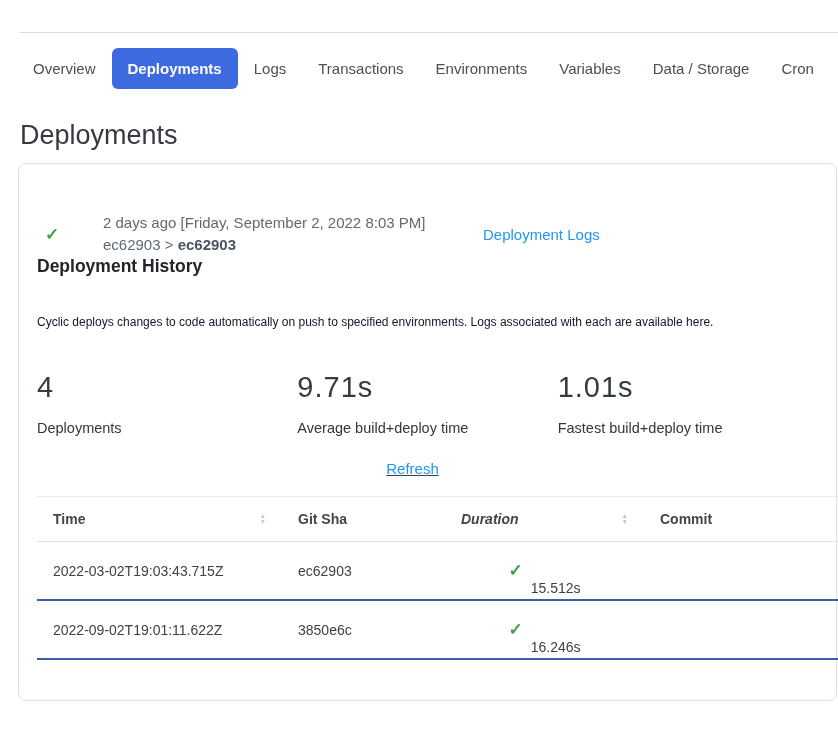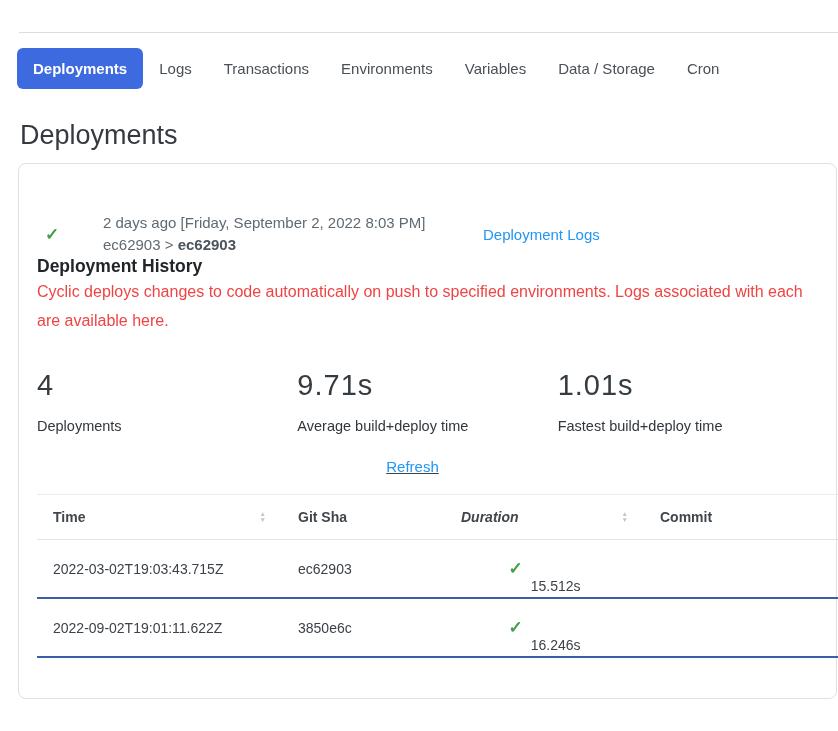--- a/index.html
+++ b/index.html
@@ -17,21 +17,21 @@
   
   .card{margin:12px 1px 0 18px;border:1px solid #e0e0e0;border-radius:8px;padding:16px 18px 40px;background:#fff;}
   .section-heading{font-size:17.5px;font-weight:bold;color:#212529;margin:0;}
   .deployed-row{display:flex;align-items:center;margin-top:32px;}
   .check-col{width:66px;padding-left:8px;box-sizing:border-box;}
   .check-icon{color:var(--success-green);font-size:17px;font-weight:bold;}
   .deploy-info{width:380px;font-size:15px;color:#5f6a73;line-height:22px;}
   .deploy-sha b{color:#4a545c;}
   .link{color:var(--link-blue);font-size:15px;text-decoration:none;cursor:pointer;}
   .history-heading{}
-  .history-desc{margin:0 0 0;font-size:16px;color:#ef4444;line-height:29px;max-width:790px;}
+  .history-desc{margin:31px 0 0;font-size:12px;color:#0f172a;line-height:29px;max-width:790px;}
   
   .stats{display:flex;margin-top:34px;}
   .stat{width:275px;}
   .stat-value{font-size:29px;color:#343c42;letter-spacing:1px;}
   .stat-label{font-size:14.5px;color:#31373c;margin-top:16px;}
   .refresh-row{text-align:center;padding-right:30px;margin-top:24px;font-size:15.5px;text-decoration:underline;}
   
   table.history{width:786px;margin-top:18px;border-collapse:collapse;table-layout:fixed;}
   thead tr{border-top:1px solid #ececec;border-bottom:1px solid #e3e3e3;}
   th{text-align:left;font-size:14px;color:#40464c;padding:14px 16px;font-weight:bold;}
@@ -43,20 +43,21 @@
   .duration-wrap{display:flex;align-items:flex-start;justify-content:center;}
   .duration-val{margin-left:8px;position:relative;top:20px;}
   .actions-cell{text-align:right;padding-right:36px;}
 </style>
 </head>
 <body>
 
 <div class="top-divider"></div>
 
 <nav class="tab-bar">
+    <div class="tab">Overview</div>
     <div class="tab active">Deployments</div>
     <div class="tab">Logs</div>
     <div class="tab">Transactions</div>
     <div class="tab">Environments</div>
     <div class="tab">Variables</div>
     <div class="tab">Data / Storage</div>
     <div class="tab">Cron</div>
   </nav>
 
 <h1 class="page-title">Deployments</h1>

